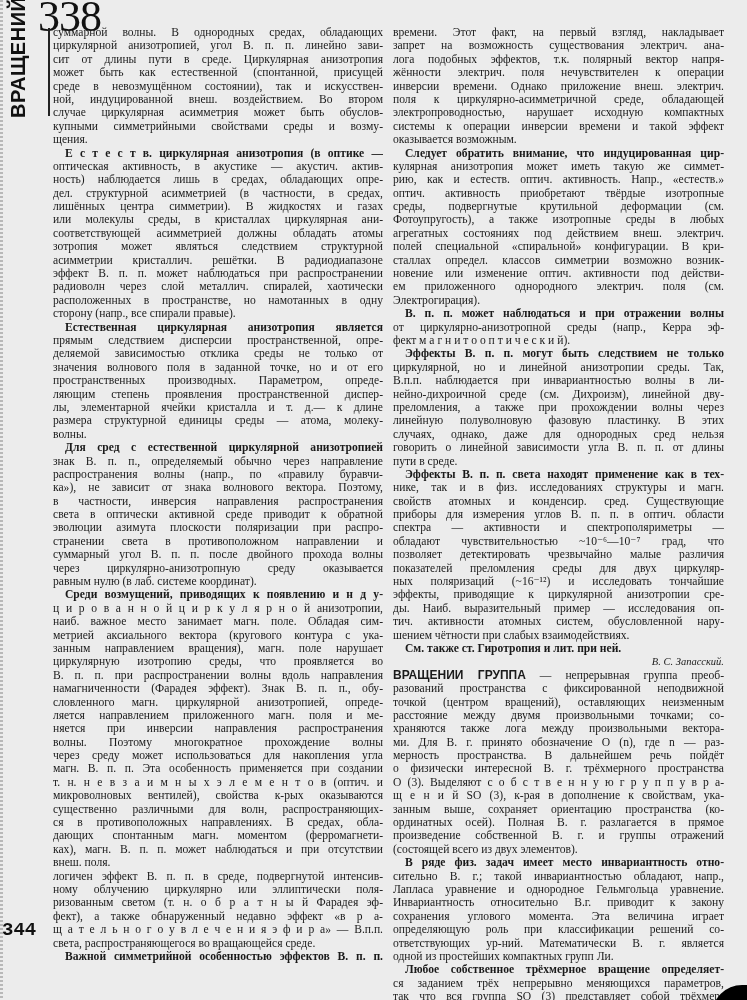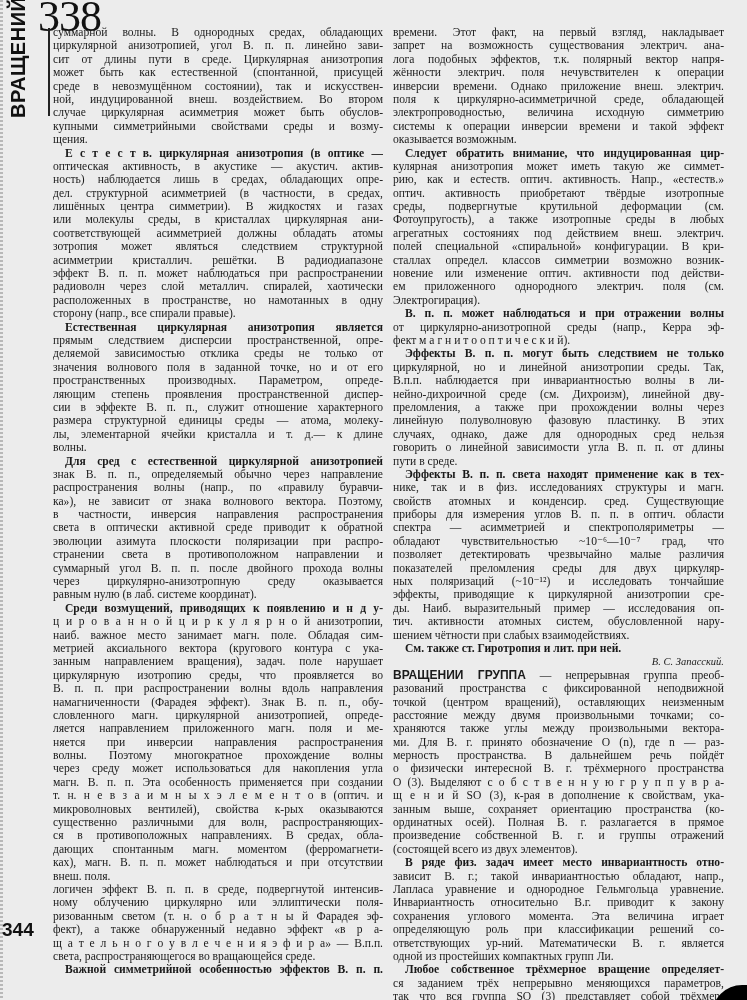--- a/index.html
+++ b/index.html
@@ -12,21 +12,21 @@
   .left-edge { position:absolute; left:0; top:0; width:3px; height:1000px;
     background:repeating-linear-gradient(#b8b8b8 0 2px,#ececec 2px 4px); }
   .page-num-top { position:absolute; left:38px; top:-8px; font-size:44px; line-height:50px;
     font-family:"Liberation Serif",serif; color:#111; letter-spacing:-1px; }
   .vhead { position:absolute; left:7px; top:118px; width:110px; height:26px;
     transform-origin:0 0; transform:rotate(-90deg);
     font-family:"Liberation Sans","DejaVu Sans",sans-serif; font-weight:bold;
     font-size:20px; letter-spacing:0.5px; color:#111; white-space:nowrap; }
   .vrule { position:absolute; left:48px; top:28px; width:2px; height:88px; background:#222; }
   .page-num-bottom { position:absolute; left:2px; top:919px; font-size:19px; font-weight:bold;
-    font-family:Liberation Sans, sans-serif; color:#111;text-align:center; }
+    font-family:Liberation Mono, monospace; color:#111;text-align:center; }
   .col { position:absolute; top:26px; width:330px; }
   .col-left { left:53px; }
   .col-right { left:393px; width:331px; }
   .ln { display:block; height:13.4px; line-height:13.4px; font-size:11.6px;
     white-space:nowrap; text-align:justify; text-align-last:justify; overflow:hidden; }
   .ln.last { text-align-last:left; }
   .ln.right { text-align:left; text-align-last:right; font-style:italic; font-size:10.5px; }
   .ln.ind { padding-left:12px;font-weight:bold; }
   .blob { position:absolute; left:712px; top:985px; width:50px; height:30px; background:#000;
     border-radius:40px 0 0 0; }
@@ -63,40 +63,39 @@
     <span class="ln">эффект В. п. п. может наблюдаться при распространении</span>
     <span class="ln">радиоволн через слой металлич. спиралей, хаотически</span>
     <span class="ln">расположенных в пространстве, но намотанных в одну</span>
     <span class="ln last">сторону (напр., все спирали правые).</span>
     <span class="ln ind">Естественная циркулярная анизотропия является</span>
     <span class="ln">прямым следствием дисперсии пространственной, опре-</span>
     <span class="ln">деляемой зависимостью отклика среды не только от</span>
     <span class="ln">значения волнового поля в заданной точке, но и от его</span>
     <span class="ln">пространственных производных. Параметром, опреде-</span>
     <span class="ln">ляющим степень проявления пространственной диспер-</span>
-    <span class="ln">сии в эффекте В. п. п., служит отношение характерного</span>
+    <span class="ln">лы, элементарной ячейки кристалла и т. д.— к длине</span>
     <span class="ln">размера структурной единицы среды — атома, молеку-</span>
-    <span class="ln">лы, элементарной ячейки кристалла и т. д.— к длине</span>
     <span class="ln last">волны.</span>
     <span class="ln ind">Для сред с естественной циркулярной анизотропией</span>
     <span class="ln">знак В. п. п., определяемый обычно через направление</span>
     <span class="ln">распространения волны (напр., по «правилу буравчи-</span>
     <span class="ln">ка»), не зависит от знака волнового вектора. Поэтому,</span>
     <span class="ln">в частности, инверсия направления распространения</span>
     <span class="ln">света в оптически активной среде приводит к обратной</span>
     <span class="ln">эволюции азимута плоскости поляризации при распро-</span>
     <span class="ln">странении света в противоположном направлении и</span>
     <span class="ln">суммарный угол В. п. п. после двойного прохода волны</span>
     <span class="ln">через циркулярно-анизотропную среду оказывается</span>
     <span class="ln last">равным нулю (в лаб. системе координат).</span>
     <span class="ln ind">Среди возмущений, приводящих к появлению и н д у-</span>
     <span class="ln">ц и р о в а н н о й ц и р к у л я р н о й анизотропии,</span>
     <span class="ln">наиб. важное место занимает магн. поле. Обладая сим-</span>
     <span class="ln">метрией аксиального вектора (кругового контура с ука-</span>
-    <span class="ln">занным направлением вращения), задач. поле нарушает</span>
+    <span class="ln">занным направлением вращения), магн. поле нарушает</span>
     <span class="ln">циркулярную изотропию среды, что проявляется во</span>
     <span class="ln">В. п. п. при распространении волны вдоль направления</span>
     <span class="ln">намагниченности (Фарадея эффект). Знак В. п. п., обу-</span>
     <span class="ln">словленного магн. циркулярной анизотропией, опреде-</span>
     <span class="ln">ляется направлением приложенного магн. поля и ме-</span>
     <span class="ln">няется при инверсии направления распространения</span>
     <span class="ln">волны. Поэтому многократное прохождение волны</span>
     <span class="ln">через среду может использоваться для накопления угла</span>
     <span class="ln">магн. В. п. п. Эта особенность применяется при создании</span>
     <span class="ln">т. н. н е в з а и м н ы х э л е м е н т о в (оптич. и</span>
@@ -114,21 +113,21 @@
     <span class="ln last">света, распространяющегося во вращающейся среде.</span>
     <span class="ln ind">Важной симметрийной особенностью эффектов В. п. п.</span>
   </div>
 <div class="col col-right" id="colR">
     <span class="ln">времени. Этот факт, на первый взгляд, накладывает</span>
     <span class="ln">запрет на возможность существования электрич. ана-</span>
     <span class="ln">лога подобных эффектов, т.к. полярный вектор напря-</span>
     <span class="ln">жённости электрич. поля нечувствителен к операции</span>
     <span class="ln">инверсии времени. Однако приложение внеш. электрич.</span>
     <span class="ln">поля к циркулярно-асимметричной среде, обладающей</span>
-    <span class="ln">электропроводностью, величина исходную симметрию</span>
+    <span class="ln">электропроводностью, нарушает исходную компактных</span>
     <span class="ln">системы к операции инверсии времени и такой эффект</span>
     <span class="ln last">оказывается возможным.</span>
     <span class="ln ind">Следует обратить внимание, что индуцированная цир-</span>
     <span class="ln">кулярная анизотропия может иметь такую же симмет-</span>
     <span class="ln">рию, как и естеств. оптич. активность. Напр., «естеств.»</span>
     <span class="ln">оптич. активность приобретают твёрдые изотропные</span>
     <span class="ln">среды, подвергнутые крутильной деформации (см.</span>
     <span class="ln">Фотоупругость), а также изотропные среды в любых</span>
     <span class="ln">агрегатных состояниях под действием внеш. электрич.</span>
     <span class="ln">полей специальной «спиральной» конфигурации. В кри-</span>
@@ -145,47 +144,47 @@
     <span class="ln">нейно-дихроичной среде (см. Дихроизм), линейной дву-</span>
     <span class="ln">преломления, а также при прохождении волны через</span>
     <span class="ln">линейную полуволновую фазовую пластинку. В этих</span>
     <span class="ln">случаях, однако, даже для однородных сред нельзя</span>
     <span class="ln">говорить о линейной зависимости угла В. п. п. от длины</span>
     <span class="ln last">пути в среде.</span>
     <span class="ln ind">Эффекты В. п. п. света находят применение как в тех-</span>
     <span class="ln">нике, так и в физ. исследованиях структуры и магн.</span>
     <span class="ln">свойств атомных и конденсир. сред. Существующие</span>
     <span class="ln">приборы для измерения углов В. п. п. в оптич. области</span>
-    <span class="ln">спектра — асимметрией и спектрополяриметры —</span>
+    <span class="ln">спектра — активности и спектрополяриметры —</span>
     <span class="ln">обладают чувствительностью ~10⁻⁶—10⁻⁷ град, что</span>
     <span class="ln">позволяет детектировать чрезвычайно малые различия</span>
     <span class="ln">показателей преломления среды для двух циркуляр-</span>
-    <span class="ln">ных поляризаций (~10⁻¹²) и исследовать тончайшие</span>
+    <span class="ln">ных поляризаций (~16⁻¹²) и исследовать тончайшие</span>
     <span class="ln">эффекты, приводящие к циркулярной анизотропии сре-</span>
     <span class="ln">ды. Наиб. выразительный пример — исследования оп-</span>
     <span class="ln">тич. активности атомных систем, обусловленной нару-</span>
     <span class="ln last">шением чётности при слабых взаимодействиях.</span>
     <span class="ln ind last">См. также ст. Гиротропия и лит. при ней.</span>
     <span class="ln right">В. С. Запасский.</span>
     <span class="ln"><b style="font-family: &quot;Liberation Sans&quot;, &quot;DejaVu Sans&quot;, sans-serif; font-size: 12px;">ВРАЩЕНИЙ ГРУППА</b> — непрерывная группа преоб-</span>
     <span class="ln">разований пространства с фиксированной неподвижной</span>
     <span class="ln">точкой (центром вращений), оставляющих неизменным</span>
     <span class="ln">расстояние между двумя произвольными точками; со-</span>
-    <span class="ln">храняются также углы между произвольными вектора-</span>
+    <span class="ln">храняются также лога между произвольными вектора-</span>
     <span class="ln">ми. Для В. г. принято обозначение O (n), где n — раз-</span>
     <span class="ln">мерность пространства. В дальнейшем речь пойдёт</span>
     <span class="ln">о физически интересной В. г. трёхмерного пространства</span>
     <span class="ln">O (3). Выделяют с о б с т в е н н у ю г р у п п у в р а-</span>
     <span class="ln">щ е н и й SO (3), к-рая в дополнение к свойствам, ука-</span>
     <span class="ln">занным выше, сохраняет ориентацию пространства (ко-</span>
     <span class="ln">ординатных осей). Полная В. г. разлагается в прямое</span>
     <span class="ln">произведение собственной В. г. и группы отражений</span>
     <span class="ln last">(состоящей всего из двух элементов).</span>
     <span class="ln ind">В ряде физ. задач имеет место инвариантность отно-</span>
-    <span class="ln">зависит В. г.; такой инвариантностью обладают, напр.,</span>
+    <span class="ln">сительно В. г.; такой инвариантностью обладают, напр.,</span>
     <span class="ln">Лапласа уравнение и однородное Гельмгольца уравнение.</span>
     <span class="ln">Инвариантность относительно В.г. приводит к закону</span>
     <span class="ln">сохранения углового момента. Эта величина играет</span>
     <span class="ln">определяющую роль при классификации решений со-</span>
     <span class="ln">ответствующих ур-ний. Математически В. г. является</span>
     <span class="ln last">одной из простейших компактных групп Ли.</span>
     <span class="ln ind">Любое собственное трёхмерное вращение определяет-</span>
     <span class="ln">ся заданием трёх непрерывно меняющихся параметров,</span>
     <span class="ln">так что вся группа SO (3) представляет собой трёхмер-</span>
   </div>

